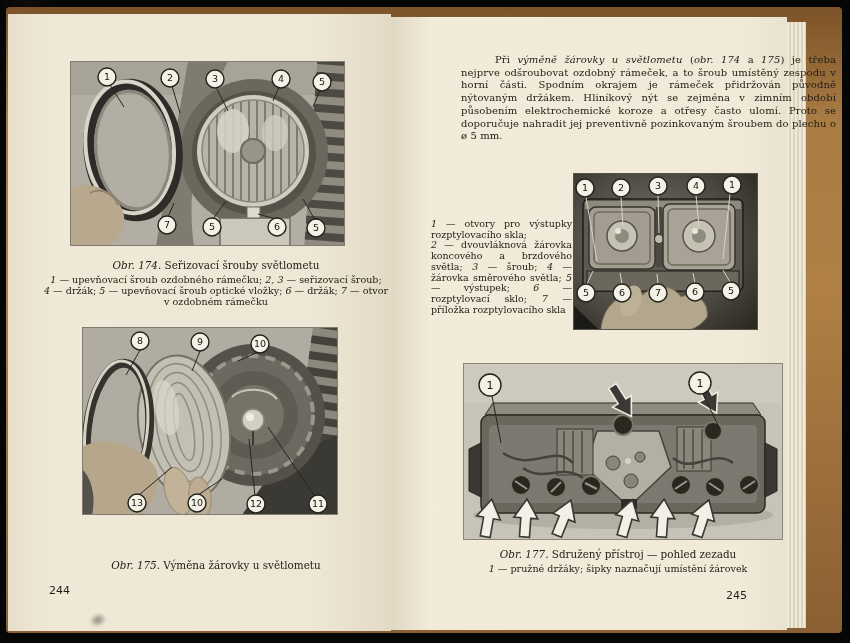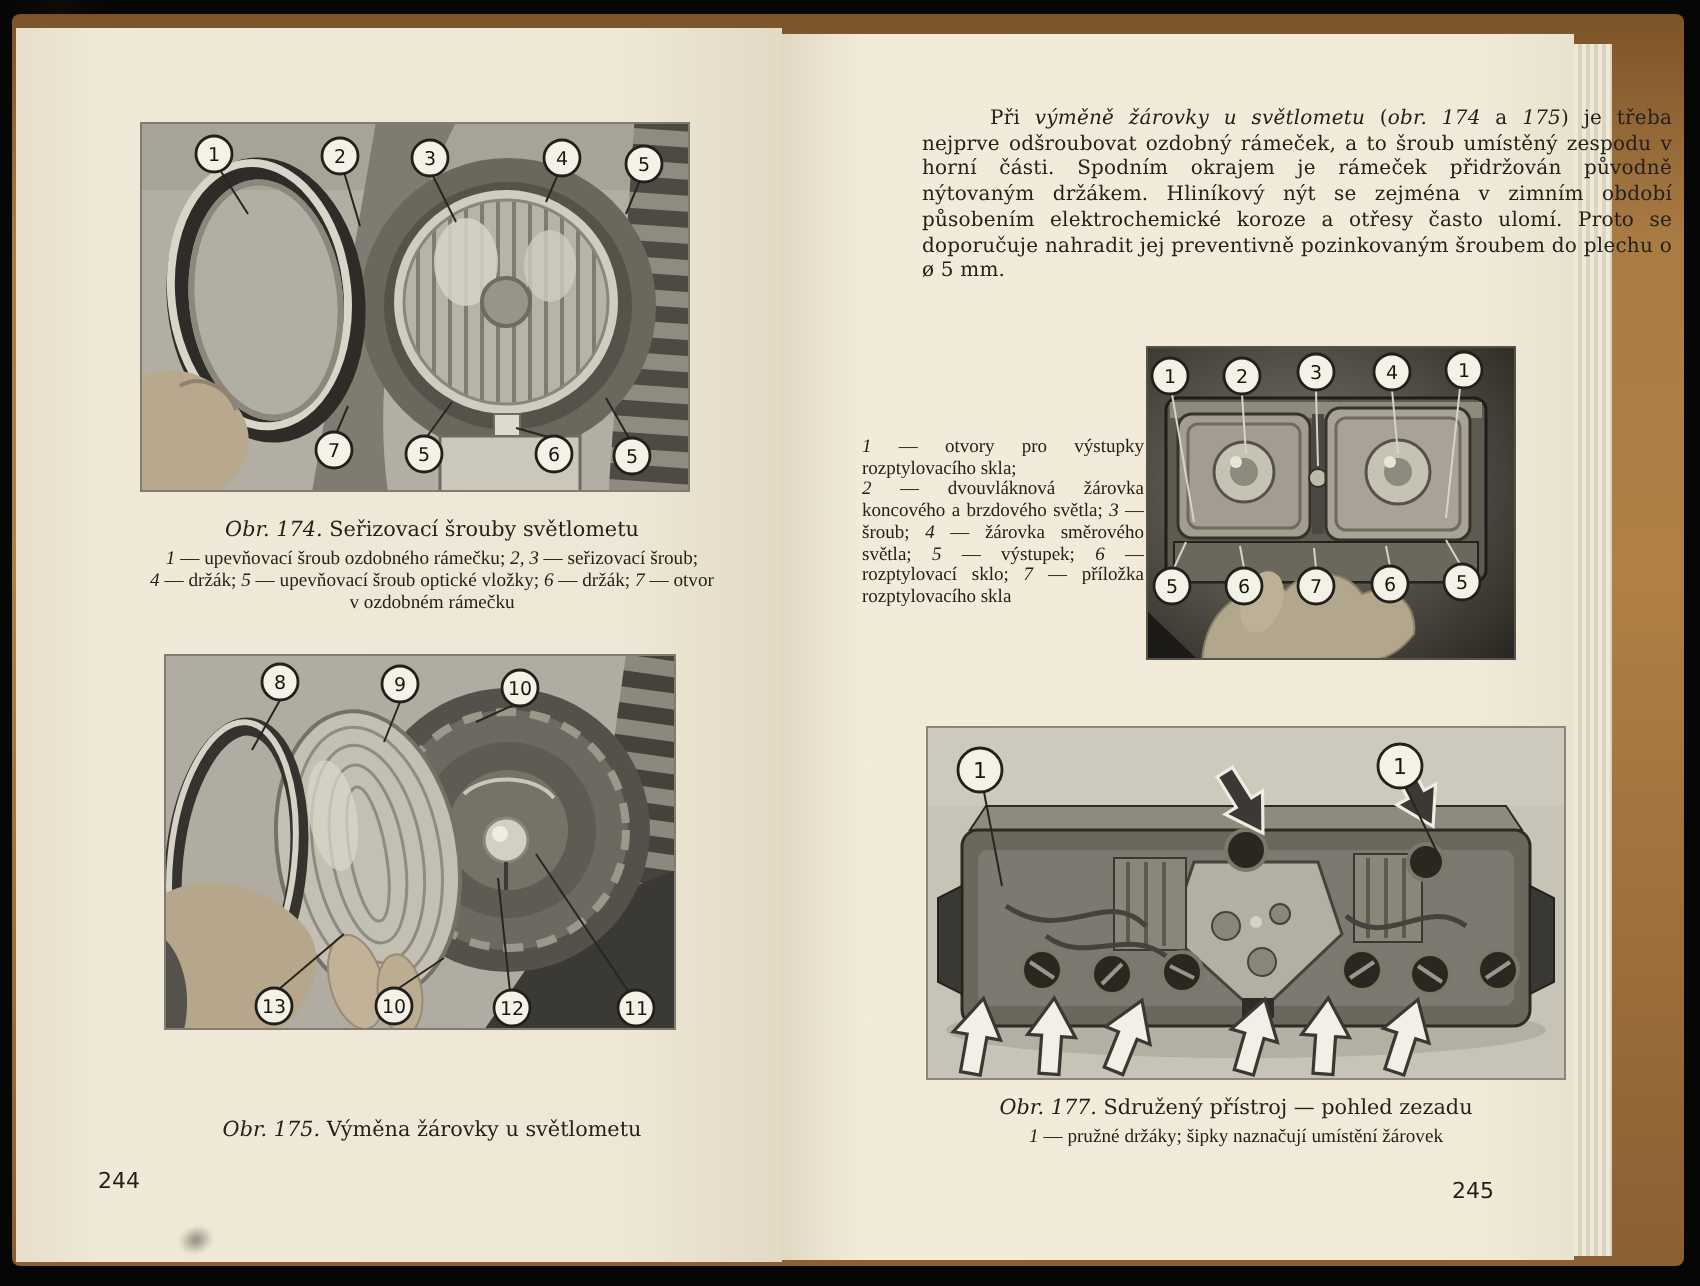--- a/index.html
+++ b/index.html
@@ -14,21 +14,21 @@
     background:linear-gradient(90deg,#e0d8c3 0%,#f2ebda 10%,#f1ead8 88%,#e9e2cf 100%);}
   .page-stack{left:787px;top:22px;width:19px;height:606px;
     background:repeating-linear-gradient(90deg,#efe9d7 0 2px,#dcd4be 2px 4px);}
   .binding{left:366px;top:14px;width:56px;height:617px;pointer-events:none;
     background:linear-gradient(90deg,rgba(40,30,15,0) 0%,rgba(40,30,15,0.14) 38%,rgba(35,25,12,0.30) 52%,rgba(40,30,15,0) 100%);}
   .photo{position:absolute;}
   .para{position:absolute;left:432px;top:54px;width:375px;font-size:10px;line-height:12.7px;
         text-align:justify;text-indent:34px;letter-spacing:0.1px;margin-left:29px;}
   .cap{position:absolute;text-align:center;}
   .cap-title{font-size:10.4px;margin-bottom:3px;}
-  .cap-legend{font-size:9.6px;line-height:11px;font-family:Liberation Serif, serif;}
+  .cap-legend{font-size:9.6px;line-height:11px;}
   .cap176{position:absolute;left:431px;top:219px;width:141px;text-align:left;}
   .cap176 .cap-title{font-size:10px;line-height:11.5px;margin-bottom:5px;}
   .cap176 .cap-legend{font-size:9.5px;line-height:10.7px;text-align:justify;}
   .pagenum{position:absolute;font-family:"DejaVu Sans",sans-serif;font-weight:normal;
            font-size:11px;color:#221d15;}
   .smudge{position:absolute;left:89px;top:613px;width:18px;height:14px;border-radius:50%;
     background:radial-gradient(ellipse at center,rgba(60,55,45,.55),rgba(60,55,45,0) 70%);
     filter:blur(1px);transform:rotate(-20deg);}
   svg text{font-family:"DejaVu Sans",sans-serif;font-size:9.5px;fill:#16150f;}
   svg.f177 text{font-size:11px;}

